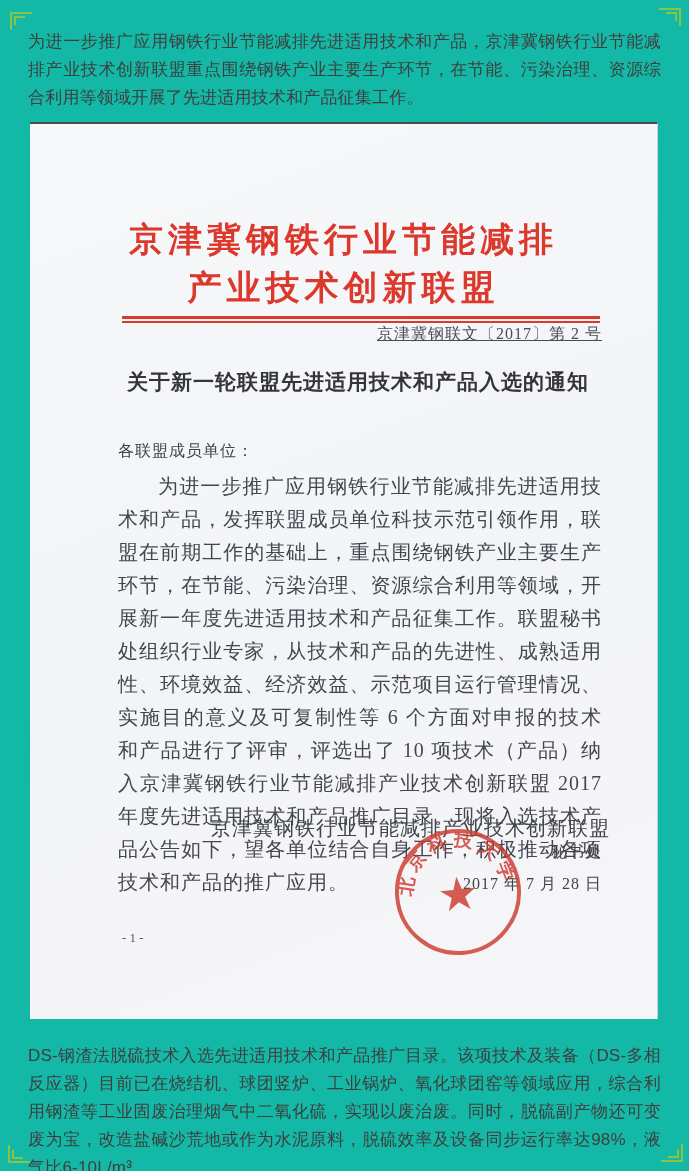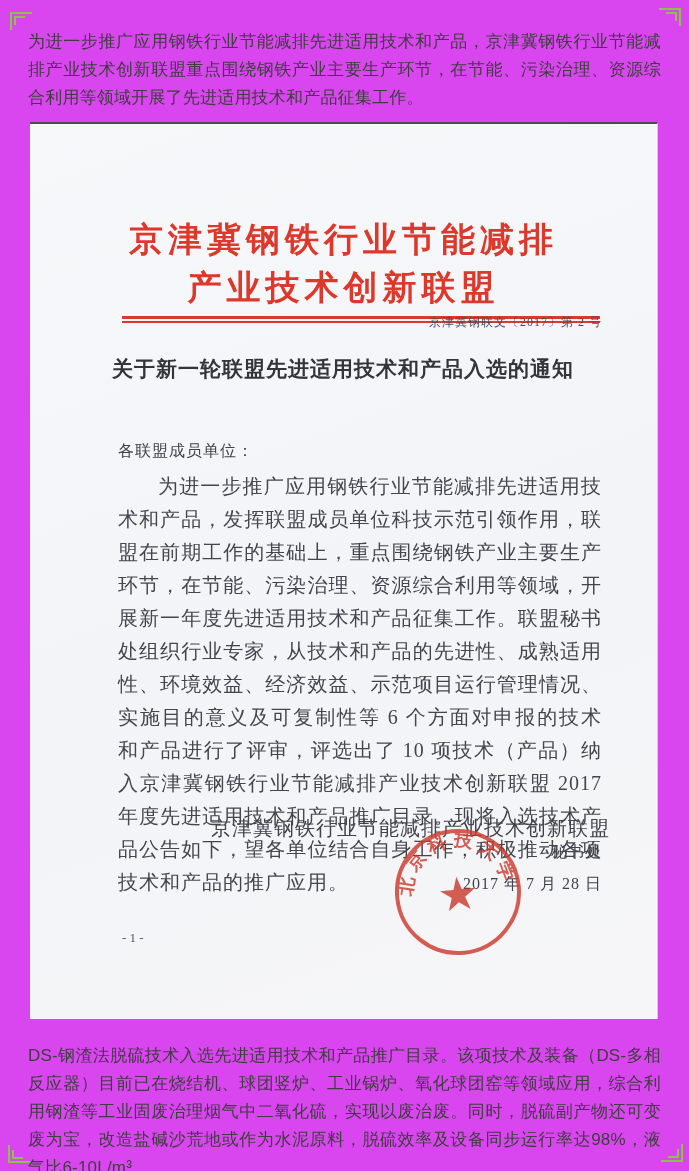--- a/index.html
+++ b/index.html
@@ -1,19 +1,19 @@
 <!DOCTYPE html>
 <html><head>
 <meta charset="utf-8">
 <style>
   html,body{margin:0;padding:0;background:#ffffff;}
   .page{
     position:relative;
     width:689px;height:1171px;
-    background:#d946ef;
+    background:#14b8a6;
     font-family:"Liberation Sans","DejaVu Sans",sans-serif;
     overflow:hidden;
   }
   
   .bracket{position:absolute;width:22px;height:18px;}
   .bracket .outer,.bracket .inner{position:absolute;box-sizing:border-box;}
   .bracket .outer{width:22px;height:18px;}
   .bracket .inner{width:11px;height:9px;}
   .br-tl .outer{left:0;top:0;border-left:2px solid #8bc34a;border-top:2px solid #8bc34a;}
   .br-tl .inner{left:4px;top:4px;border-left:2px solid #8bc34a;border-top:2px solid #8bc34a;}
@@ -44,26 +44,26 @@
     position:absolute;left:0;width:100%;text-align:center;
     font-family:"Liberation Sans","DejaVu Sans",sans-serif;
     font-weight:bold;font-size:34px;letter-spacing:5px;color:#dc382c;
   }
   .org-red.l1{top:93px;}
   .org-red.l2{top:141px;}
   .redrule{position:absolute;left:92px;top:192px;width:478px;}
   .redrule .thick{height:3px;background:#dc382c;}
   .redrule .thin{height:2px;background:#dc382c;margin-top:2px;}
   .docnum{
-    position:absolute;top:190px;right:55px;
-    font-size:12px;letter-spacing:1px;color:#4a4c55;
+    position:absolute;top:200px;right:55px;
+    font-size:16px;letter-spacing:1px;color:#4a4c55;text-decoration:underline;
   }
   .doc-title{
-    position:absolute;top:228px;left:78px;width:470px;margin:0;
-    text-align:center;font-family:Liberation Serif, serif;
+    position:absolute;top:228px;left:78px;width:470px;margin:15px;
+    text-align:center;font-family:Liberation Mono, monospace;
     font-weight:bold;font-size:21px;line-height:34px;letter-spacing:1px;color:#34353b;
   }
   .salutation{position:absolute;top:317px;left:88px;font-size:16px;letter-spacing:1px;}
   .scanbody{
     position:absolute;top:346px;left:88px;width:484px;margin:0;
     font-size:20px;line-height:33px;letter-spacing:1px;
     text-align:justify;text-indent:2em;color:#44464f;
   }
   .sig-org{position:absolute;top:691px;right:47px;font-size:20px;letter-spacing:1px;}
   .sig-block{position:absolute;top:718px;right:55px;width:320px;text-align:right;font-size:16px;letter-spacing:1px;}

